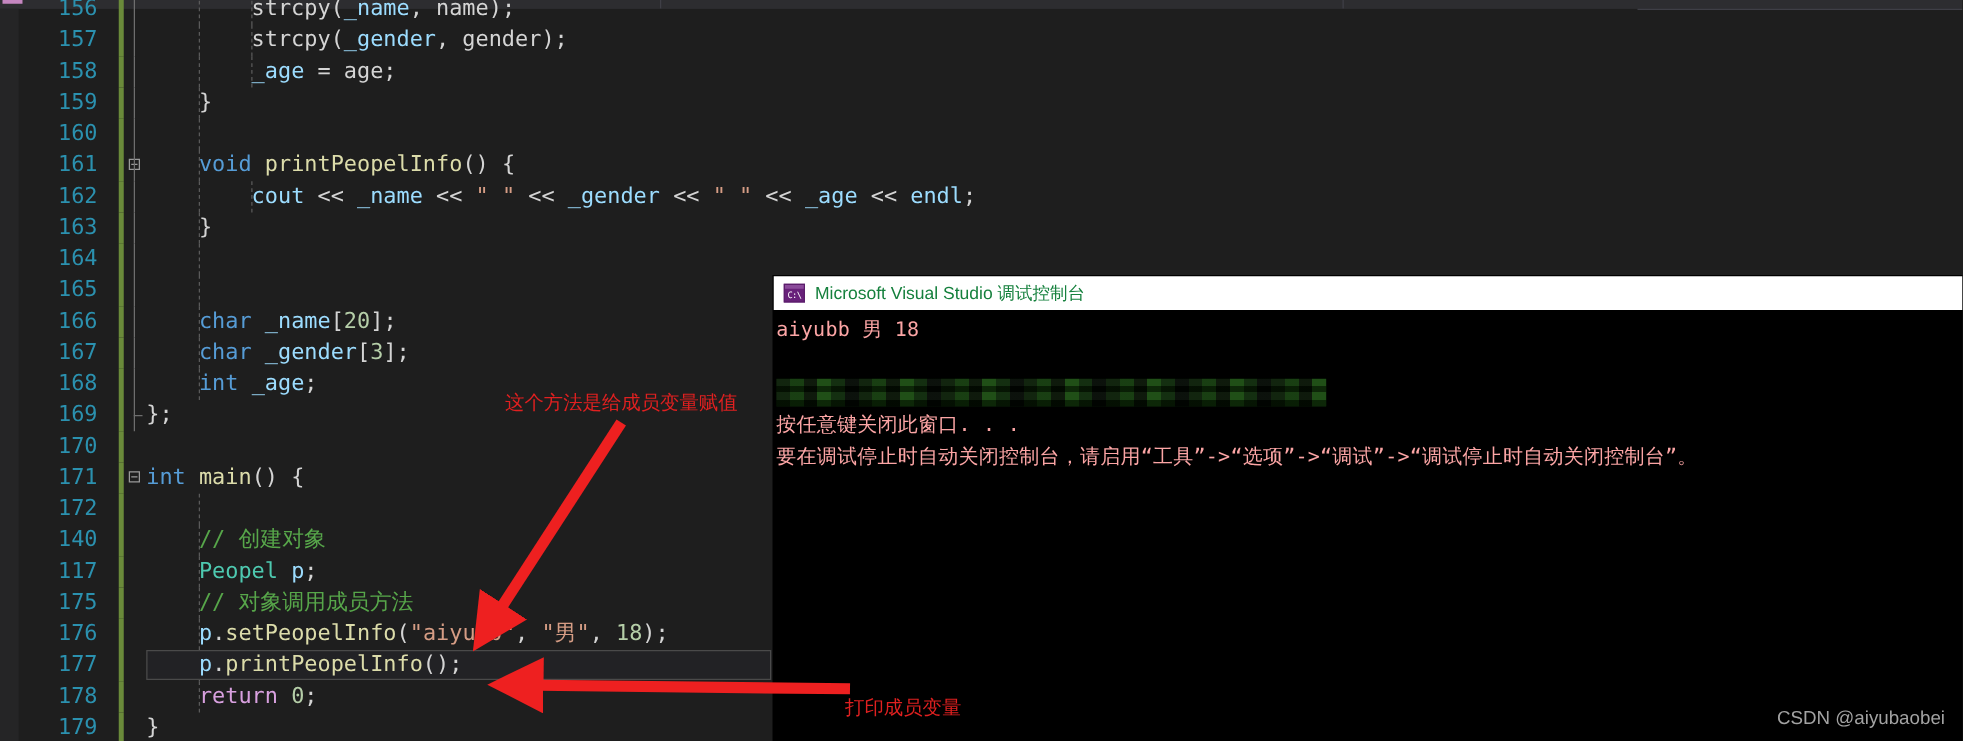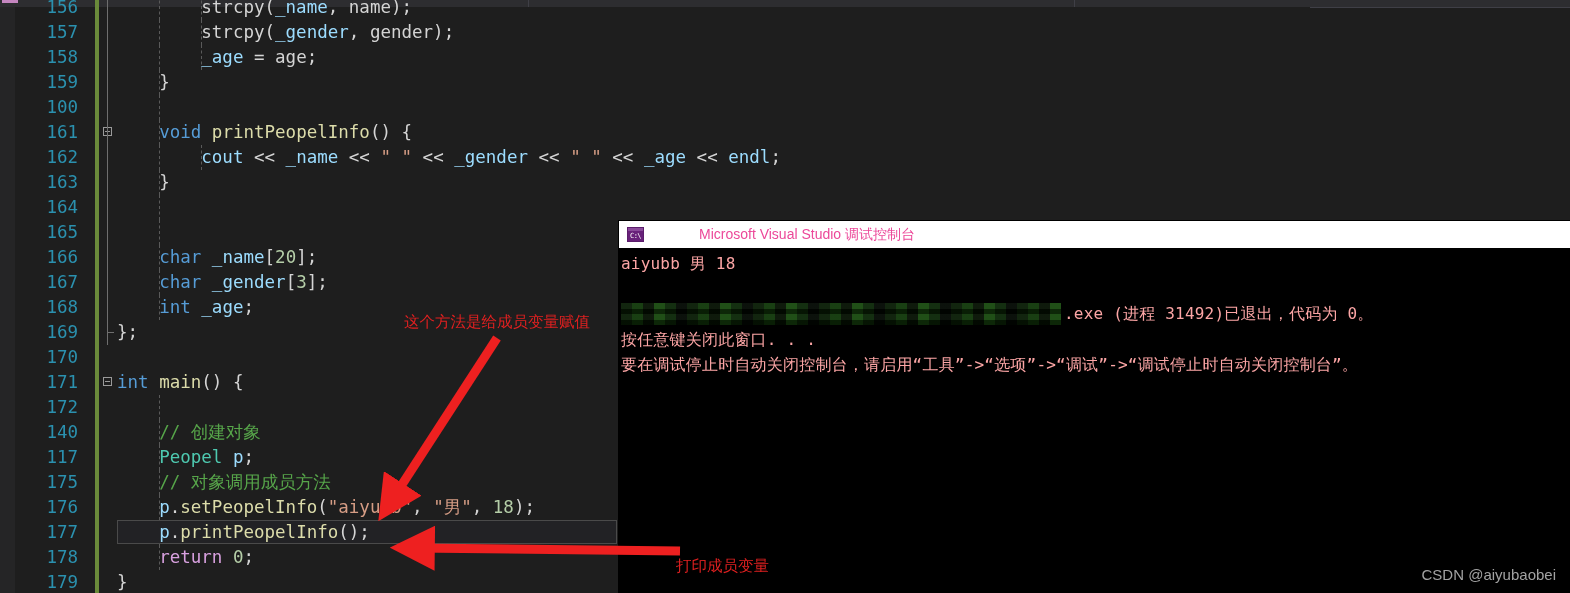--- a/index.html
+++ b/index.html
@@ -99,21 +99,21 @@
     position:relative;box-sizing:border-box;margin-right:8px;flex:0 0 auto;
   }
   #console-icon .bar{position:absolute;left:0;top:0;right:0;height:3px;background:#8a4a9a;}
   #console-icon .txt{
     position:absolute;left:1px;top:3px;right:1px;bottom:0;
     color:#ffffff;font-size:7px;line-height:10px;font-family:"DejaVu Sans Mono",monospace;
     text-align:center;letter-spacing:-0.5px;
   }
   #console-title-text{
     font-family:"Liberation Sans","DejaVu Sans",sans-serif;
-    font-size:14px;color:#ec4899;white-space:nowrap;margin-left:47px;
+    font-size:14px;color:#15803d;white-space:nowrap;
   }
   #console-body{
     position:absolute;left:0;top:27px;width:951px;height:345px;
     background:#000000;padding:3px 0 0 2px;box-sizing:border-box;
   }
   .cline{
     height:25px;line-height:25px;color:#fca5a5;
     font-size:16px;white-space:pre;
     font-family:"DejaVu Sans Mono","Liberation Mono",monospace;
     letter-spacing:0.2px;
@@ -164,21 +164,21 @@
   <div class="nav-seg c"></div>
 </div>
 
 <div id="editor">
   <div id="editor-left-margin"></div>
   <div id="code-lines">
       <div class="code-line" style="top: -12px;"><div class="ln">156</div><div class="changebar"></div><div class="collapse-col"></div><div class="vline"></div><div class="indent-guide" style="left: 159.12px;"></div><div class="indent-guide" style="left: 201.24px;"></div><div class="code-text"><span class="pun">        strcpy(</span><span class="var">_name</span><span class="pun">, </span><span class="mem">name</span><span class="pun">);</span></div></div>
       <div class="code-line" style="top: 13px;"><div class="ln">157</div><div class="changebar"></div><div class="collapse-col"></div><div class="vline"></div><div class="indent-guide" style="left: 159.12px;"></div><div class="indent-guide" style="left: 201.24px;"></div><div class="code-text"><span class="pun">        strcpy(</span><span class="var">_gender</span><span class="pun">, </span><span class="mem">gender</span><span class="pun">);</span></div></div>
       <div class="code-line" style="top: 38px;"><div class="ln">158</div><div class="changebar"></div><div class="collapse-col"></div><div class="vline"></div><div class="indent-guide" style="left: 159.12px;"></div><div class="indent-guide" style="left: 201.24px;"></div><div class="code-text"><span class="pun">        </span><span class="var">_age</span><span class="pun"> = </span><span class="mem">age</span><span class="pun">;</span></div></div>
       <div class="code-line" style="top: 63px;"><div class="ln">159</div><div class="changebar"></div><div class="collapse-col"></div><div class="vline"></div><div class="indent-guide" style="left: 159.12px;"></div><div class="code-text"><span class="pun">    }</span></div></div>
-      <div class="code-line" style="top: 88px;"><div class="ln">100</div><div class="changebar"></div><div class="collapse-col"></div><div class="vline"></div><div class="indent-guide" style="left: 159.12px;"></div><div class="code-text"><span class="pun"></span></div></div>
+      <div class="code-line" style="top: 88px;"><div class="ln">160</div><div class="changebar"></div><div class="collapse-col"></div><div class="vline"></div><div class="indent-guide" style="left: 159.12px;"></div><div class="code-text"><span class="pun"></span></div></div>
       <div class="code-line" style="top: 113px;"><div class="ln">161</div><div class="changebar"></div><div class="collapse-col"><div class="collapse-box"></div></div><div class="vline"></div><div class="indent-guide" style="left: 159.12px;"></div><div class="code-text"><span class="pun">    </span><span class="k">void</span><span class="pun"> </span><span class="fn">printPeopelInfo</span><span class="pun">() {</span></div></div>
       <div class="code-line" style="top: 138px;"><div class="ln">162</div><div class="changebar"></div><div class="collapse-col"></div><div class="vline"></div><div class="indent-guide" style="left: 159.12px;"></div><div class="indent-guide" style="left: 201.24px;"></div><div class="code-text"><span class="pun">        </span><span class="var">cout</span><span class="pun"> &lt;&lt; </span><span class="var">_name</span><span class="pun"> &lt;&lt; </span><span class="str">" "</span><span class="pun"> &lt;&lt; </span><span class="var">_gender</span><span class="pun"> &lt;&lt; </span><span class="str">" "</span><span class="pun"> &lt;&lt; </span><span class="var">_age</span><span class="pun"> &lt;&lt; </span><span class="var">endl</span><span class="pun">;</span></div></div>
       <div class="code-line" style="top: 163px;"><div class="ln">163</div><div class="changebar"></div><div class="collapse-col"></div><div class="vline"></div><div class="indent-guide" style="left: 159.12px;"></div><div class="code-text"><span class="pun">    }</span></div></div>
       <div class="code-line" style="top: 188px;"><div class="ln">164</div><div class="changebar"></div><div class="collapse-col"></div><div class="vline"></div><div class="indent-guide" style="left: 159.12px;"></div><div class="code-text"><span class="pun"></span></div></div>
       <div class="code-line" style="top: 213px;"><div class="ln">165</div><div class="changebar"></div><div class="collapse-col"></div><div class="vline"></div><div class="indent-guide" style="left: 159.12px;"></div></div>
       <div class="code-line" style="top: 238px;"><div class="ln">166</div><div class="changebar"></div><div class="collapse-col"></div><div class="vline"></div><div class="indent-guide" style="left: 159.12px;"></div><div class="code-text"><span class="pun">    </span><span class="k">char</span><span class="pun"> </span><span class="var">_name</span><span class="pun">[</span><span class="num">20</span><span class="pun">];</span></div></div>
       <div class="code-line" style="top: 263px;"><div class="ln">167</div><div class="changebar"></div><div class="collapse-col"></div><div class="vline"></div><div class="indent-guide" style="left: 159.12px;"></div><div class="code-text"><span class="pun">    </span><span class="k">char</span><span class="pun"> </span><span class="var">_gender</span><span class="pun">[</span><span class="num">3</span><span class="pun">];</span></div></div>
       <div class="code-line" style="top: 288px;"><div class="ln">168</div><div class="changebar"></div><div class="collapse-col"></div><div class="vline"></div><div class="indent-guide" style="left: 159.12px;"></div><div class="code-text"><span class="pun">    </span><span class="k">int</span><span class="pun"> </span><span class="var">_age</span><span class="pun">;</span></div></div>
       <div class="code-line" style="top: 313px;"><div class="ln">169</div><div class="changebar"></div><div class="collapse-col"></div><div class="vline"></div><div class="vline-end"></div><div class="code-text"><span class="pun">};</span></div></div>
       <div class="code-line" style="top: 338px;"><div class="ln">170</div><div class="changebar"></div><div class="collapse-col"></div><div class="code-text"><span class="pun"></span></div></div>
@@ -200,21 +200,20 @@
       <div class="bar"></div>
       <div class="txt">C:\</div>
     </div>
     <div id="console-title-text">Microsoft Visual Studio 调试控制台</div>
   </div>
   <div id="console-body">
     <div class="cline">aiyubb 男 18</div>
     <div class="cline"></div>
     <div class="cline blurline">
       <div id="redaction"></div>
-      <span class="blur-tail">.exe (进程 31492)已退出，代码为 0。</span>
     </div>
     <div class="cline">按任意键关闭此窗口. . .</div>
     <div class="cline">要在调试停止时自动关闭控制台，请启用“工具”-&gt;“选项”-&gt;“调试”-&gt;“调试停止时自动关闭控制台”。</div>
   </div>
 </div>
 
 <svg class="arrow-svg" width="1570" height="593">
   <defs>
     <marker id="ah" markerWidth="5" markerHeight="5" refX="2.2" refY="2.5" orient="auto">
       <polygon points="0,0 5,2.5 0,5" fill="#ee2020"></polygon>

